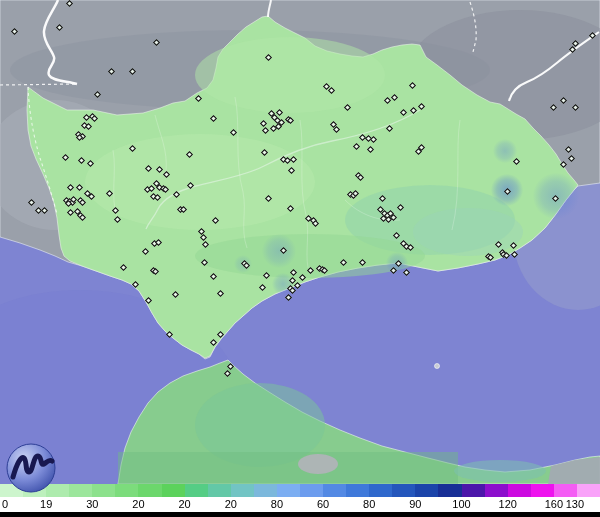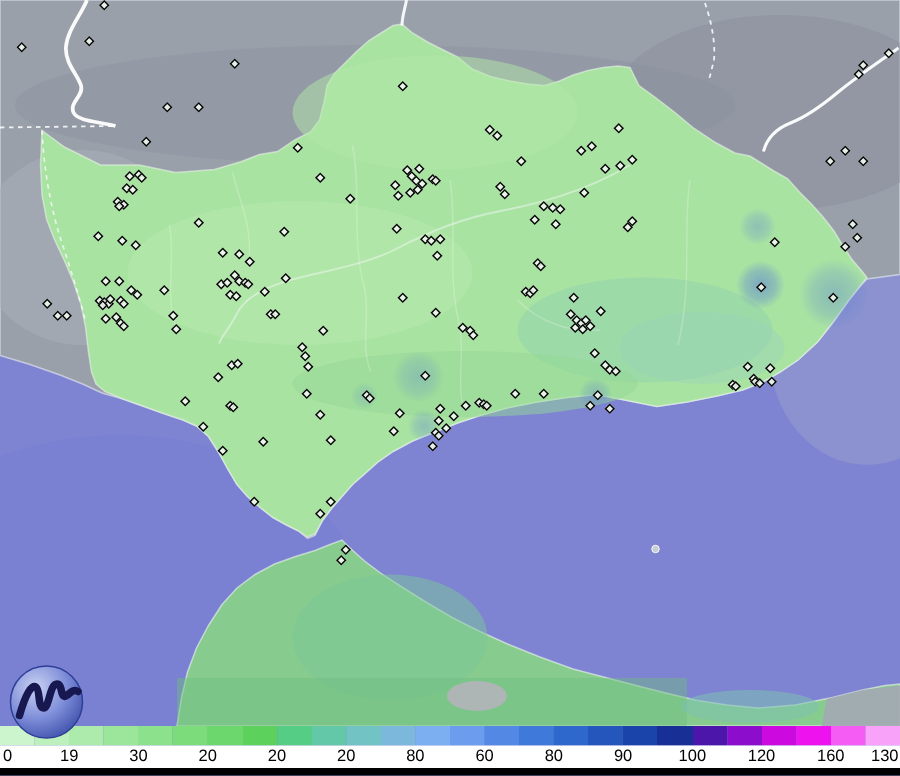--- a/index.html
+++ b/index.html
@@ -347,17 +347,17 @@
       <span class="tick" style="left: 138.462px; transform: translateX(-50%);">20</span>
       <span class="tick" style="left: 184.615px; transform: translateX(-50%);">20</span>
       <span class="tick" style="left: 230.769px; transform: translateX(-50%);">20</span>
       <span class="tick" style="left: 276.923px; transform: translateX(-50%);">80</span>
       <span class="tick" style="left: 323.077px; transform: translateX(-50%);">60</span>
       <span class="tick" style="left: 369.231px; transform: translateX(-50%);">80</span>
       <span class="tick" style="left: 415.385px; transform: translateX(-50%);">90</span>
       <span class="tick" style="left: 461.538px; transform: translateX(-50%);">100</span>
       <span class="tick" style="left: 507.692px; transform: translateX(-50%);">120</span>
       <span class="tick" style="left: 553.846px; transform: translateX(-50%);">160</span>
-      <span class="tick" style="right: 1px;">130</span>
+      <span class="tick" style="right: 16px;">130</span>
     </div>
   <div id="footer-strip"></div>
 
 </div>
 
 </body></html>

